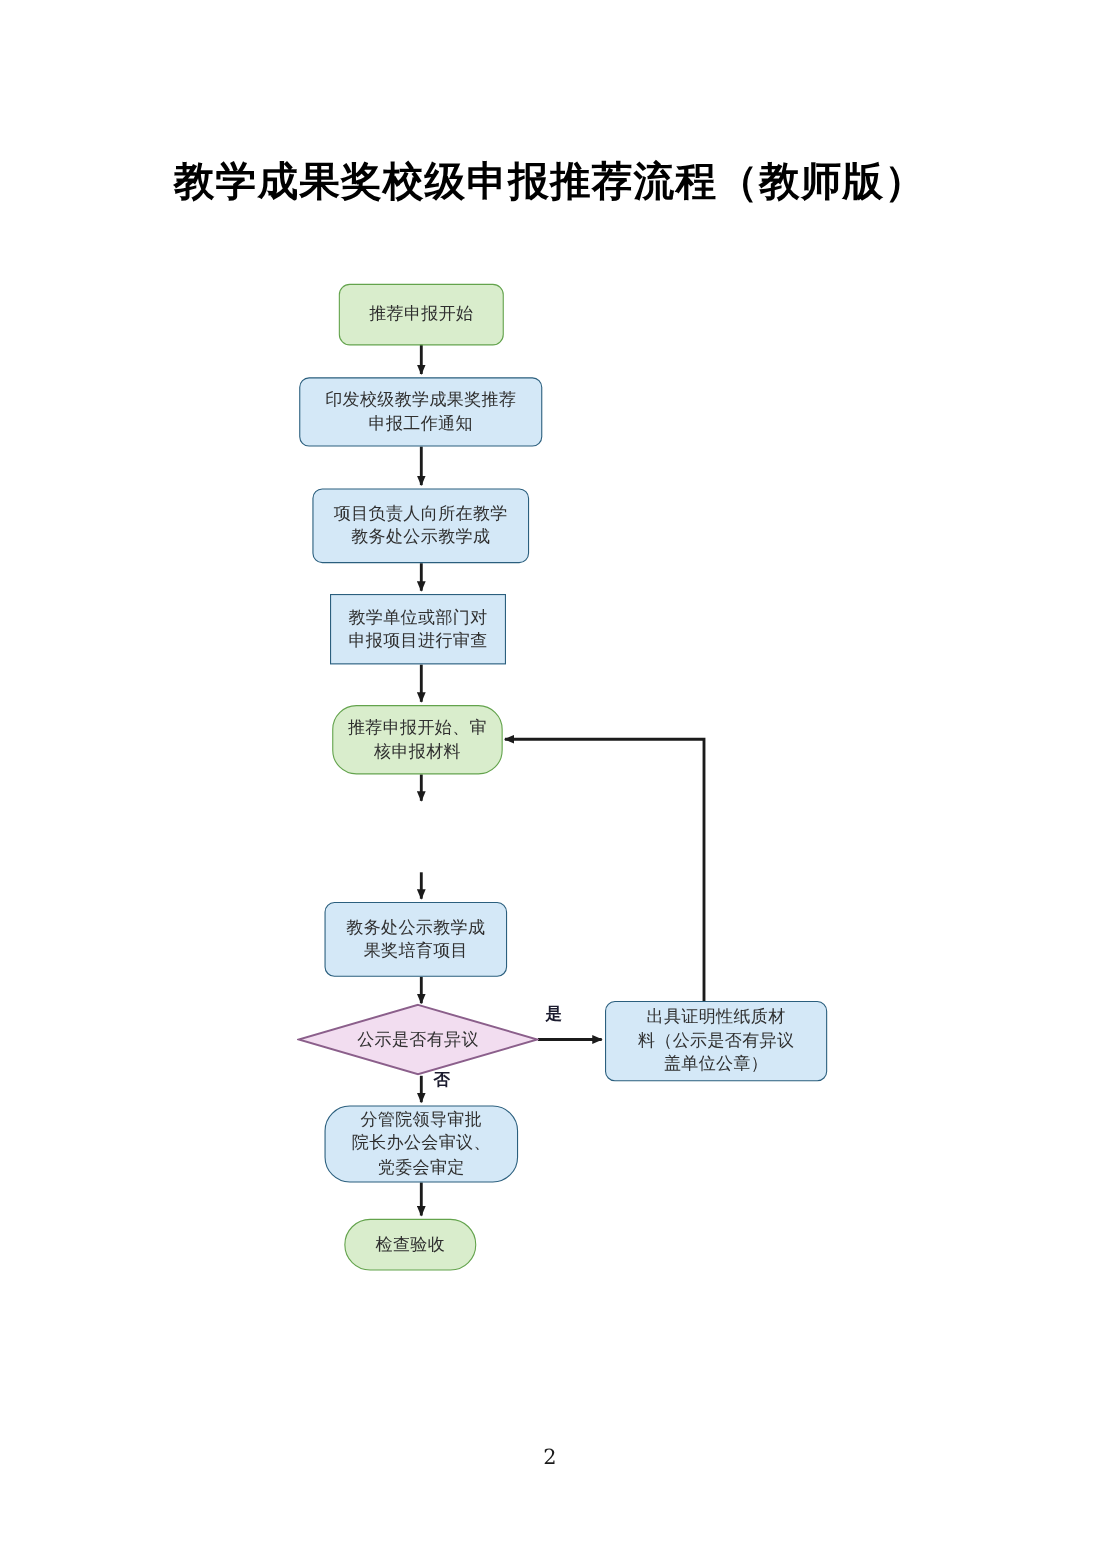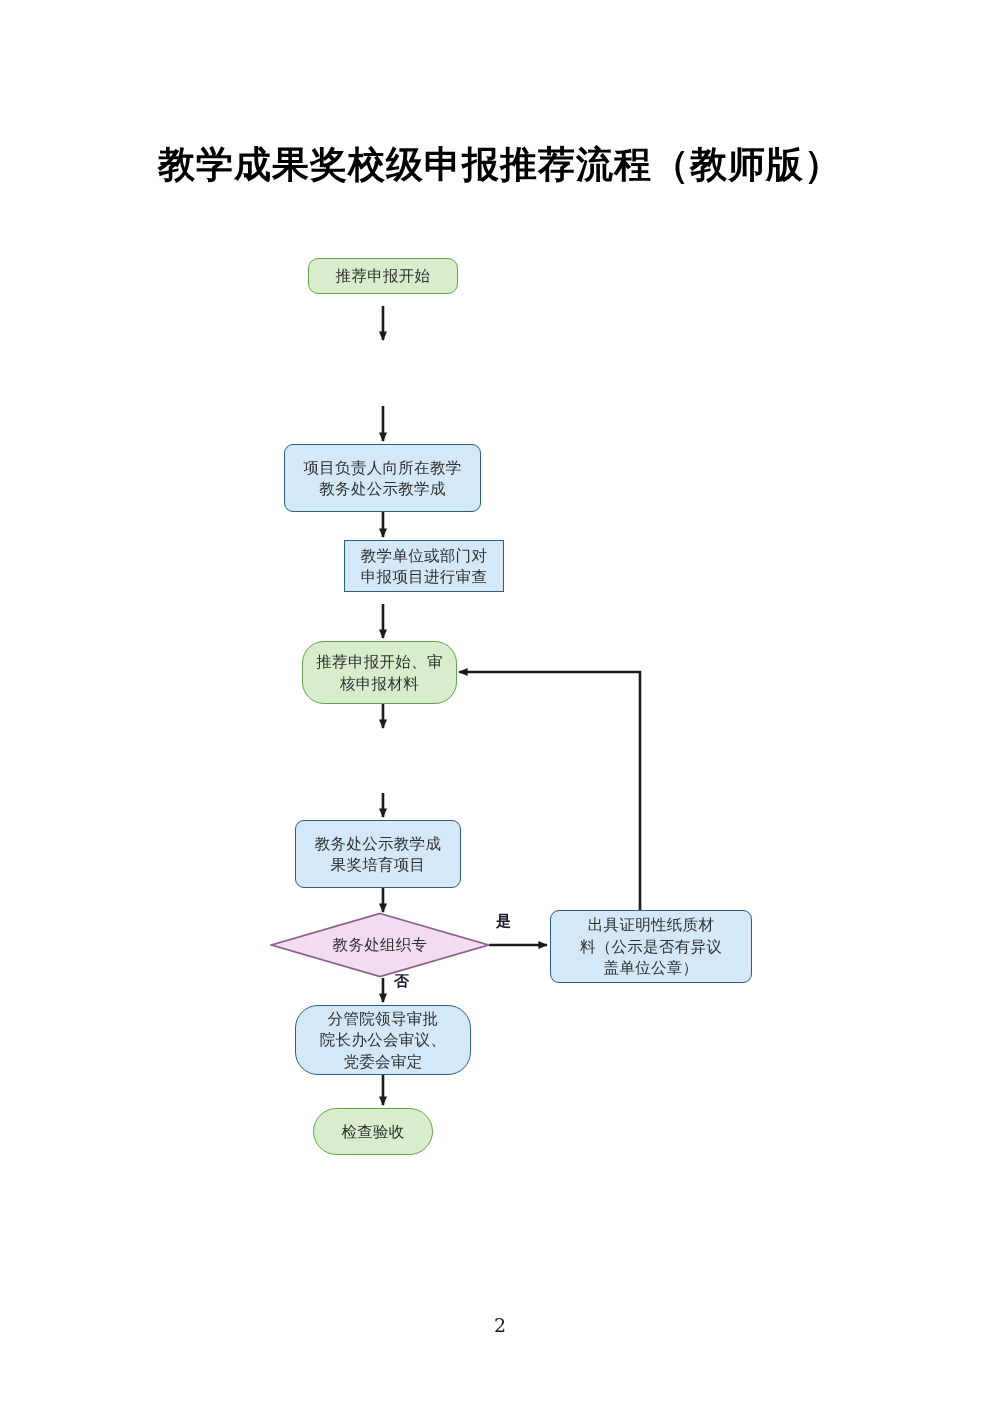--- a/index.html
+++ b/index.html
@@ -142,33 +142,39 @@
         <path d="M383,704 L383,728"></path>
         <path d="M383,793 L383,817"></path>
         <path d="M383,888 L383,912"></path>
         <path d="M489,945 L547,945"></path>
         <path d="M383,978 L383,1002"></path>
         <path d="M383,1075 L383,1105"></path>
         <path d="M640,910 L640,672 L459,672"></path>
       </g>
     </svg>
 
-    <div class="node process terminator" style="left:308px; top:258px; width:150px; height:36px; border-radius:10px;">
+    <div class="node process terminator" style="left:308px; top:258px; width:150px; height:56px; border-radius:10px;">
       <span class="txt">推荐申报开始</span>
     </div>
 
+    <div class="node process rounded" style="left:272px; top:343px; width:221px; height:63px;">
+      <span class="txt">
+        <span>印发校级教学成果奖推荐</span><br>
+        <span>申报工作通知</span>
+      </span>
+    </div>
 
     <div class="node process rounded" style="left:284px; top:444px; width:197px; height:68px;">
       <span class="txt">
         <span>项目负责人向所在教学</span><br>
         <span>教务处公示教学成</span>
       </span>
     </div>
 
-    <div class="node process" style="left:300px; top:540px; width:160px; height:52px;margin-left:44px;">
+    <div class="node process" style="left:300px; top:540px; width:160px; height:64px;">
       <span class="txt">
         <span>教学单位或部门对</span><br>
         <span>申报项目进行审查</span>
       </span>
     </div>
 
     <div class="node terminator" style="left:302px; top:641px; width:155px; height:63px;">
       <span class="txt">
         <span>推荐申报开始、审</span><br>
         <span>核申报材料</span>
@@ -180,21 +186,21 @@
       <span class="txt">
         <span>教务处公示教学成</span><br>
         <span>果奖培育项目</span>
       </span>
     </div>
 
     <div class="decision" style="left:270px; top:912px; width:220px; height:66px;">
       <svg width="220" height="66" viewBox="0 0 220 66">
         <polygon points="110,1.5 218.5,33 110,64.5 1.5,33" fill="#f2ddf0" stroke="#8b5f8b" stroke-width="1.8"></polygon>
       </svg>
-      <div class="dec-label">教务处组织专</div>
+      <div class="dec-label">公示是否有异议</div>
     </div>
 
     <div class="edge-label" style="left:496px; top:912px;">是</div>
     <div class="edge-label" style="left:394px; top:972px;">否</div>
 
     <div class="node process rounded" style="left:550px; top:910px; width:202px; height:73px;">
       <span class="txt">
         <span>出具证明性纸质材</span><br>
         <span>料（公示是否有异议</span><br>
         <span>盖单位公章）</span>

